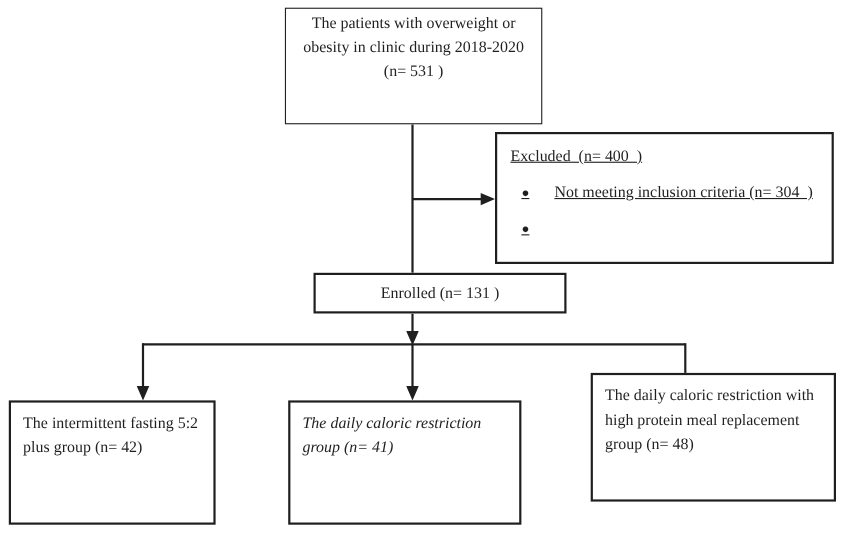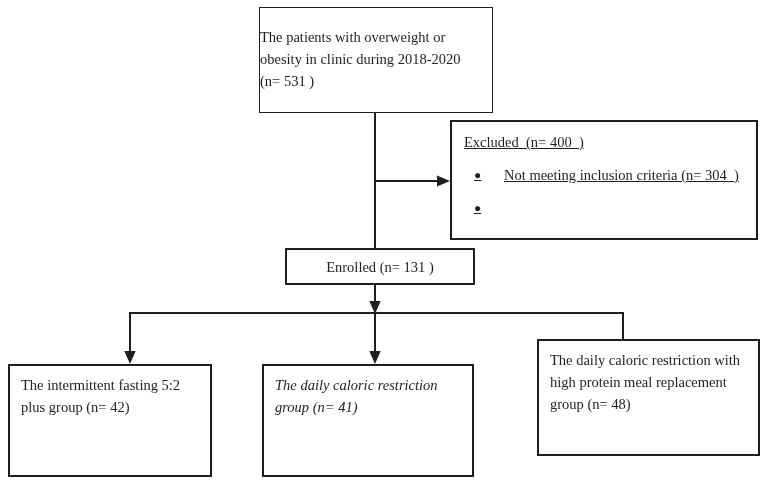--- a/index.html
+++ b/index.html
@@ -33,22 +33,22 @@
   }
   .bind-text {
     white-space: pre-wrap;
   }
   .top-box {
     left: 259px;
     top: 7px;
     width: 234px;
     height: 106px;
     border-width: 1.7px;
-    text-align: left;
-    padding-top: 18px;
+    text-align: center;
+    padding-top: 2px;
   }
   .excluded-box {
     left: 450px;
     top: 120px;
     width: 308px;
     height: 120px;
     padding: 9px 10px 0 12px;
     text-decoration: underline;
   }
   .bullet-row {
@@ -59,33 +59,33 @@
   }
   .bullet-glyph {
     font-size: 12px;
     line-height: 22px;
     width: 30px;
     flex: 0 0 30px;
   }
   .enrolled-box {
     left: 285px;
     top: 248px;
-    width: 190px;
+    width: 230px;
     height: 37px;
     display: flex;
     align-items: center;
     justify-content: center;
     text-align: right;
   }
   .group-box {
     top: 364px;
     height: 113px;
     padding: 8px 8px 0 11px;
   }
-  .group-box-1 { left: 8px;   width: 204px; }
+  .group-box-1 { left: 8px;   width: 188px; }
   .group-box-2 { left: 262px; width: 212px; font-style: italic; }
   .group-box-3 { left: 537px; width: 223px; height: 117px; top: 339px; }
 </style>
 </head>
 <body>
 
 <div class="canvas">
 
   <svg class="connectors" viewBox="0 0 767 487" xmlns="http://www.w3.org/2000/svg">
 

